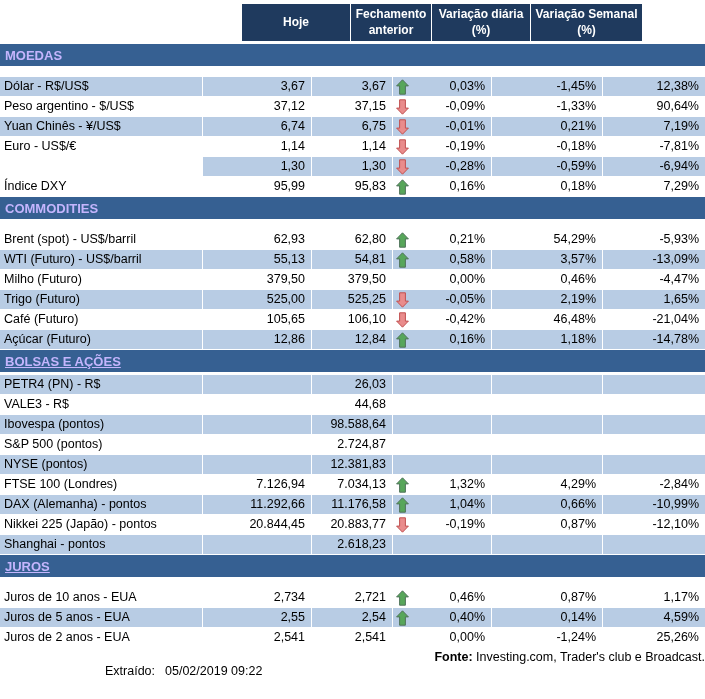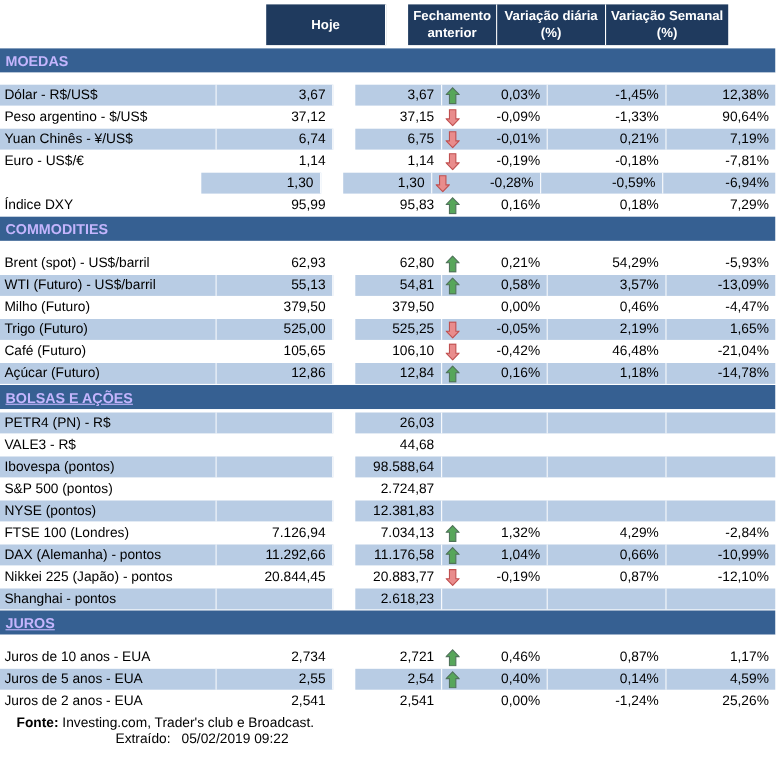--- a/index.html
+++ b/index.html
@@ -41,33 +41,33 @@
   .row { display:flex; height:20px; box-sizing:border-box; border-bottom:1px solid #fff;justify-content:flex-end; }
   .cell {
     box-sizing:border-box; border-right:1px solid #fff;
     font-size:12.5px; line-height:19px; height:19px;
     overflow:hidden; white-space:nowrap; position:relative;
   }
   .shaded .cell { background:var(--row-shaded); }
   .plain  .cell { background:var(--row-plain); }
   .c0 { width:203px; padding-left:4px; text-align:left; }
   .c1 { width:109px; }
-  .c2 { width:81px;margin-left:20px; }
+  .c2 { width:81px; }
   .c3 { width:99px; }
   .c4 { width:111px; }
   .c5 { width:102px; border-right:none; }
   .num { text-align:right; padding-right:6px; }
   .arrow {
     position:absolute; left:3px; top:50%;
     transform:translateY(-50%); line-height:0;
   }
 
   
   .footer { margin-top:2px; font-size:12.5px; }
-  .fonte-line { padding-left:15px; line-height:14px; }
+  .fonte-line { padding-left:15px; line-height:14px;text-align:right; }
   .extraido-line { padding-left:105px; line-height:14px; }
   .bold { font-weight:bold; }
   .extraido-value { margin-left:10px; }
 </style>
 </head>
 <body>
 
 <div class="sheet">
   <div class="header-row">
     <div class="corner"></div>

